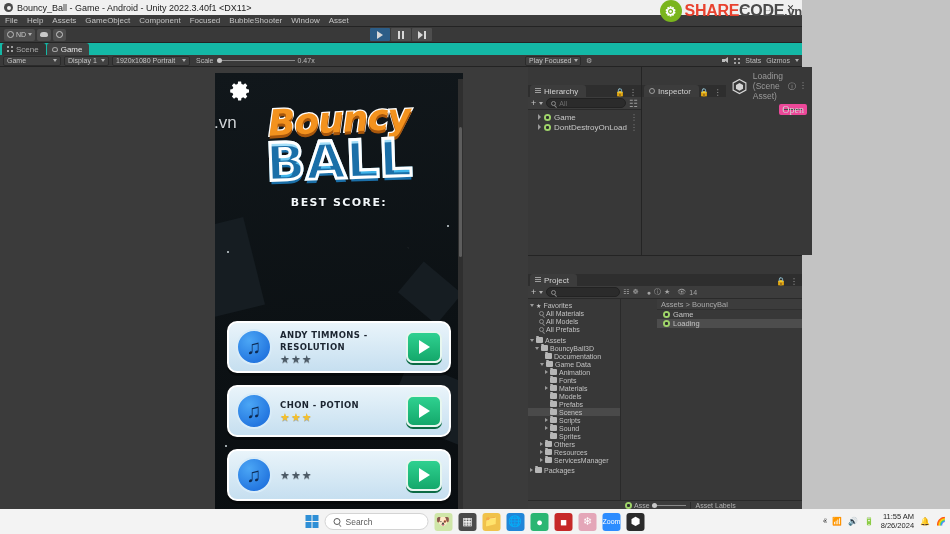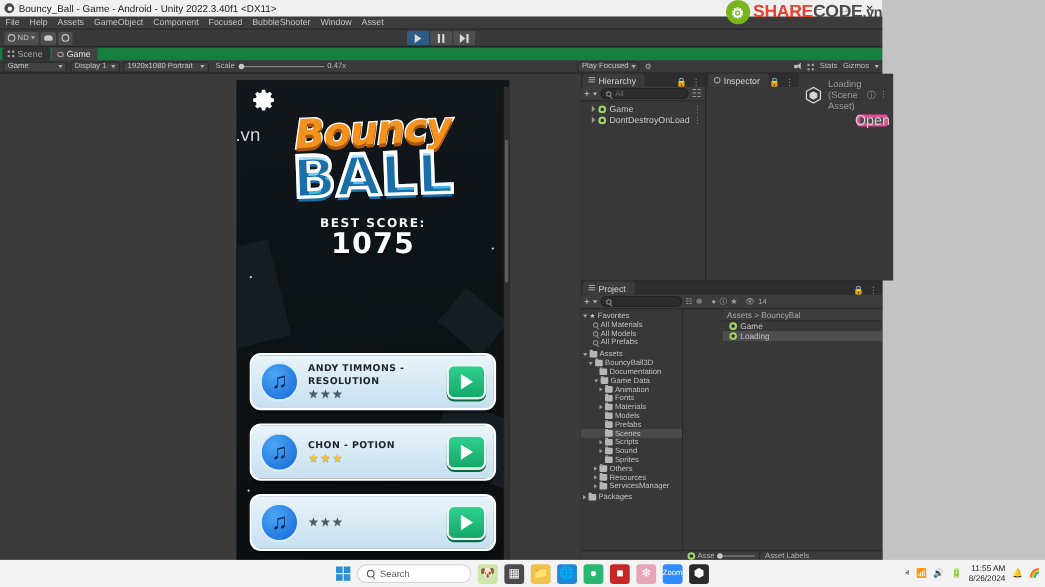--- a/index.html
+++ b/index.html
@@ -65,21 +65,21 @@
   .tri{ width:0;height:0;border-top:4px solid transparent;border-bottom:4px solid transparent;
         border-left:6px solid #d8d8d8; }
   .pausebars{ display:flex;gap:2px; }
   .pausebars i{ width:2px;height:8px;background:#d8d8d8;display:block; }
   .stepb{ display:flex;align-items:center;gap:1px; }
   .stepb .t{width:0;height:0;border-top:4px solid transparent;border-bottom:4px solid transparent;border-left:5px solid #d8d8d8;}
   .stepb .b{width:2px;height:8px;background:#d8d8d8;}
 
   
   .tabstrip{
-    height:12px; background:#15803d; display:flex; align-items:flex-end;
+    height:12px; background:#14b8a6; display:flex; align-items:flex-end;
     padding-left:2px; gap:1px;
   }
   .vtab{
     height:12px; padding:0 7px 0 5px; display:flex;align-items:center; gap:3px;
     background:#333; color:#a8a8a8; font-size:8px;
     border-radius:3px 3px 0 0;
   }
   .vtab.active{ background:#424242; color:#e4e4e4; }
   .tab-ico{ width:6px;height:6px; }
   .grid-ico{ background:
@@ -209,20 +209,21 @@
     position:absolute; left:-87px; top:40px; font-size:17px; color:#cfd3d6;
     font-family:"Liberation Sans",sans-serif; white-space:nowrap; z-index:6;
     text-shadow:0 1px 2px rgba(0,0,0,.6);
   }
 
   
   .rightcol{ width:274px; display:flex; flex-direction:column; background:#2b2b2b; }
   .panel-tabrow{
     height:12px; background:#2e2e2e; display:flex; align-items:flex-end; gap:1px;
     padding-left:2px;
+    margin-top:18px;
   }
   .ptab{
     height:12px; padding:0 8px 0 5px; display:flex;align-items:center;gap:3px;
     background:#3c3c3c; color:#d2d2d2; font-size:8px; border-radius:3px 3px 0 0;
   }
   .ptab-ico{ width:6px;height:6px;border:1px solid #9e9e9e; }
   .ptab-ico.lines{ border:none;background:
      linear-gradient(#9e9e9e,#9e9e9e) 0 0/6px 1px no-repeat,
      linear-gradient(#9e9e9e,#9e9e9e) 0 2px/6px 1px no-repeat,
      linear-gradient(#9e9e9e,#9e9e9e) 0 4px/6px 1px no-repeat;}
@@ -260,22 +261,22 @@
   .insp-body{ flex:1; padding:4px 5px; }
   .insp-head{ display:flex;align-items:center;gap:5px; }
   .unity-cube{
     width:17px;height:17px;flex:none;
     display:flex;align-items:center;justify-content:center;
   }
   .insp-name{ color:#9a9a9a; font-size:8.5px; }
   .insp-tools{ margin-left:auto; display:flex;gap:3px;color:#9a9a9a;font-size:8px; }
   .open-btn{
     margin-left:auto; margin-top:3px; width:28px;height:11px;
-    background:#4a4a4a;border:3px solid #ec4899;border-radius:2px;
-    color:#d0d0d0;font-size:13px; display:flex;align-items:center;justify-content:center;
+    background:#4a4a4a;border:5px solid #ec4899;border-radius:2px;
+    color:#d0d0d0;font-size:10px; display:flex;align-items:center;justify-content:center;font-family:Liberation Serif, serif;
   }
   .open-row{ display:flex; }
 
   
   .project{ flex:1; background:#383838; display:flex;flex-direction:column; border-top:1px solid #242424; }
   .p-toolbar{
     height:13px; background:#3c3c3c; display:flex;align-items:center;gap:3px;
     padding:0 3px; border-bottom:1px solid #2a2a2a; color:#a5a5a5;font-size:7px;
   }
   .p-body{ flex:1; display:flex; overflow:hidden; }
@@ -477,21 +478,20 @@
           <path fill="#ffffff" d="M12 8.2a3.8 3.8 0 100 7.6 3.8 3.8 0 000-7.6zm0 5.9a2.1 2.1 0 110-4.2 2.1 2.1 0 010 4.2z"></path>
           <path fill="#ffffff" d="M20 13.5v-3l-2.4-.4a6 6 0 00-.7-1.7l1.4-2-2.1-2.1-2 1.4a6 6 0 00-1.7-.7L12.1 2.6h-3l-.4 2.4a6 6 0 00-1.7.7l-2-1.4L2.9 6.4l1.4 2a6 6 0 00-.7 1.7l-2.4.4v3l2.4.4c.16.6.4 1.17.7 1.7l-1.4 2 2.1 2.1 2-1.4c.53.3 1.1.54 1.7.7l.4 2.4h3l.4-2.4a6 6 0 001.7-.7l2 1.4 2.1-2.1-1.4-2c.3-.53.54-1.1.7-1.7l2.4-.4z"></path>
         </svg>
 
         <div class="wm-game">ShareCode.vn</div>
 
         <div class="logo-wrap">
           <span class="logo-bouncy">Bouncy</span>
           <span class="logo-ball">BALL</span>
           <div class="bestscore">BEST SCORE:</div>
-          <div class="scorenum">1075</div>
         </div>
 
         <div class="songlist">
           <div class="song">
             <span class="song-ico">♫</span>
             <span class="song-mid">
               <span class="song-title">ANDY TIMMONS - RESOLUTION</span>
               <span class="stars">
                 <span class="star">★</span>
                 <span class="star">★</span>

